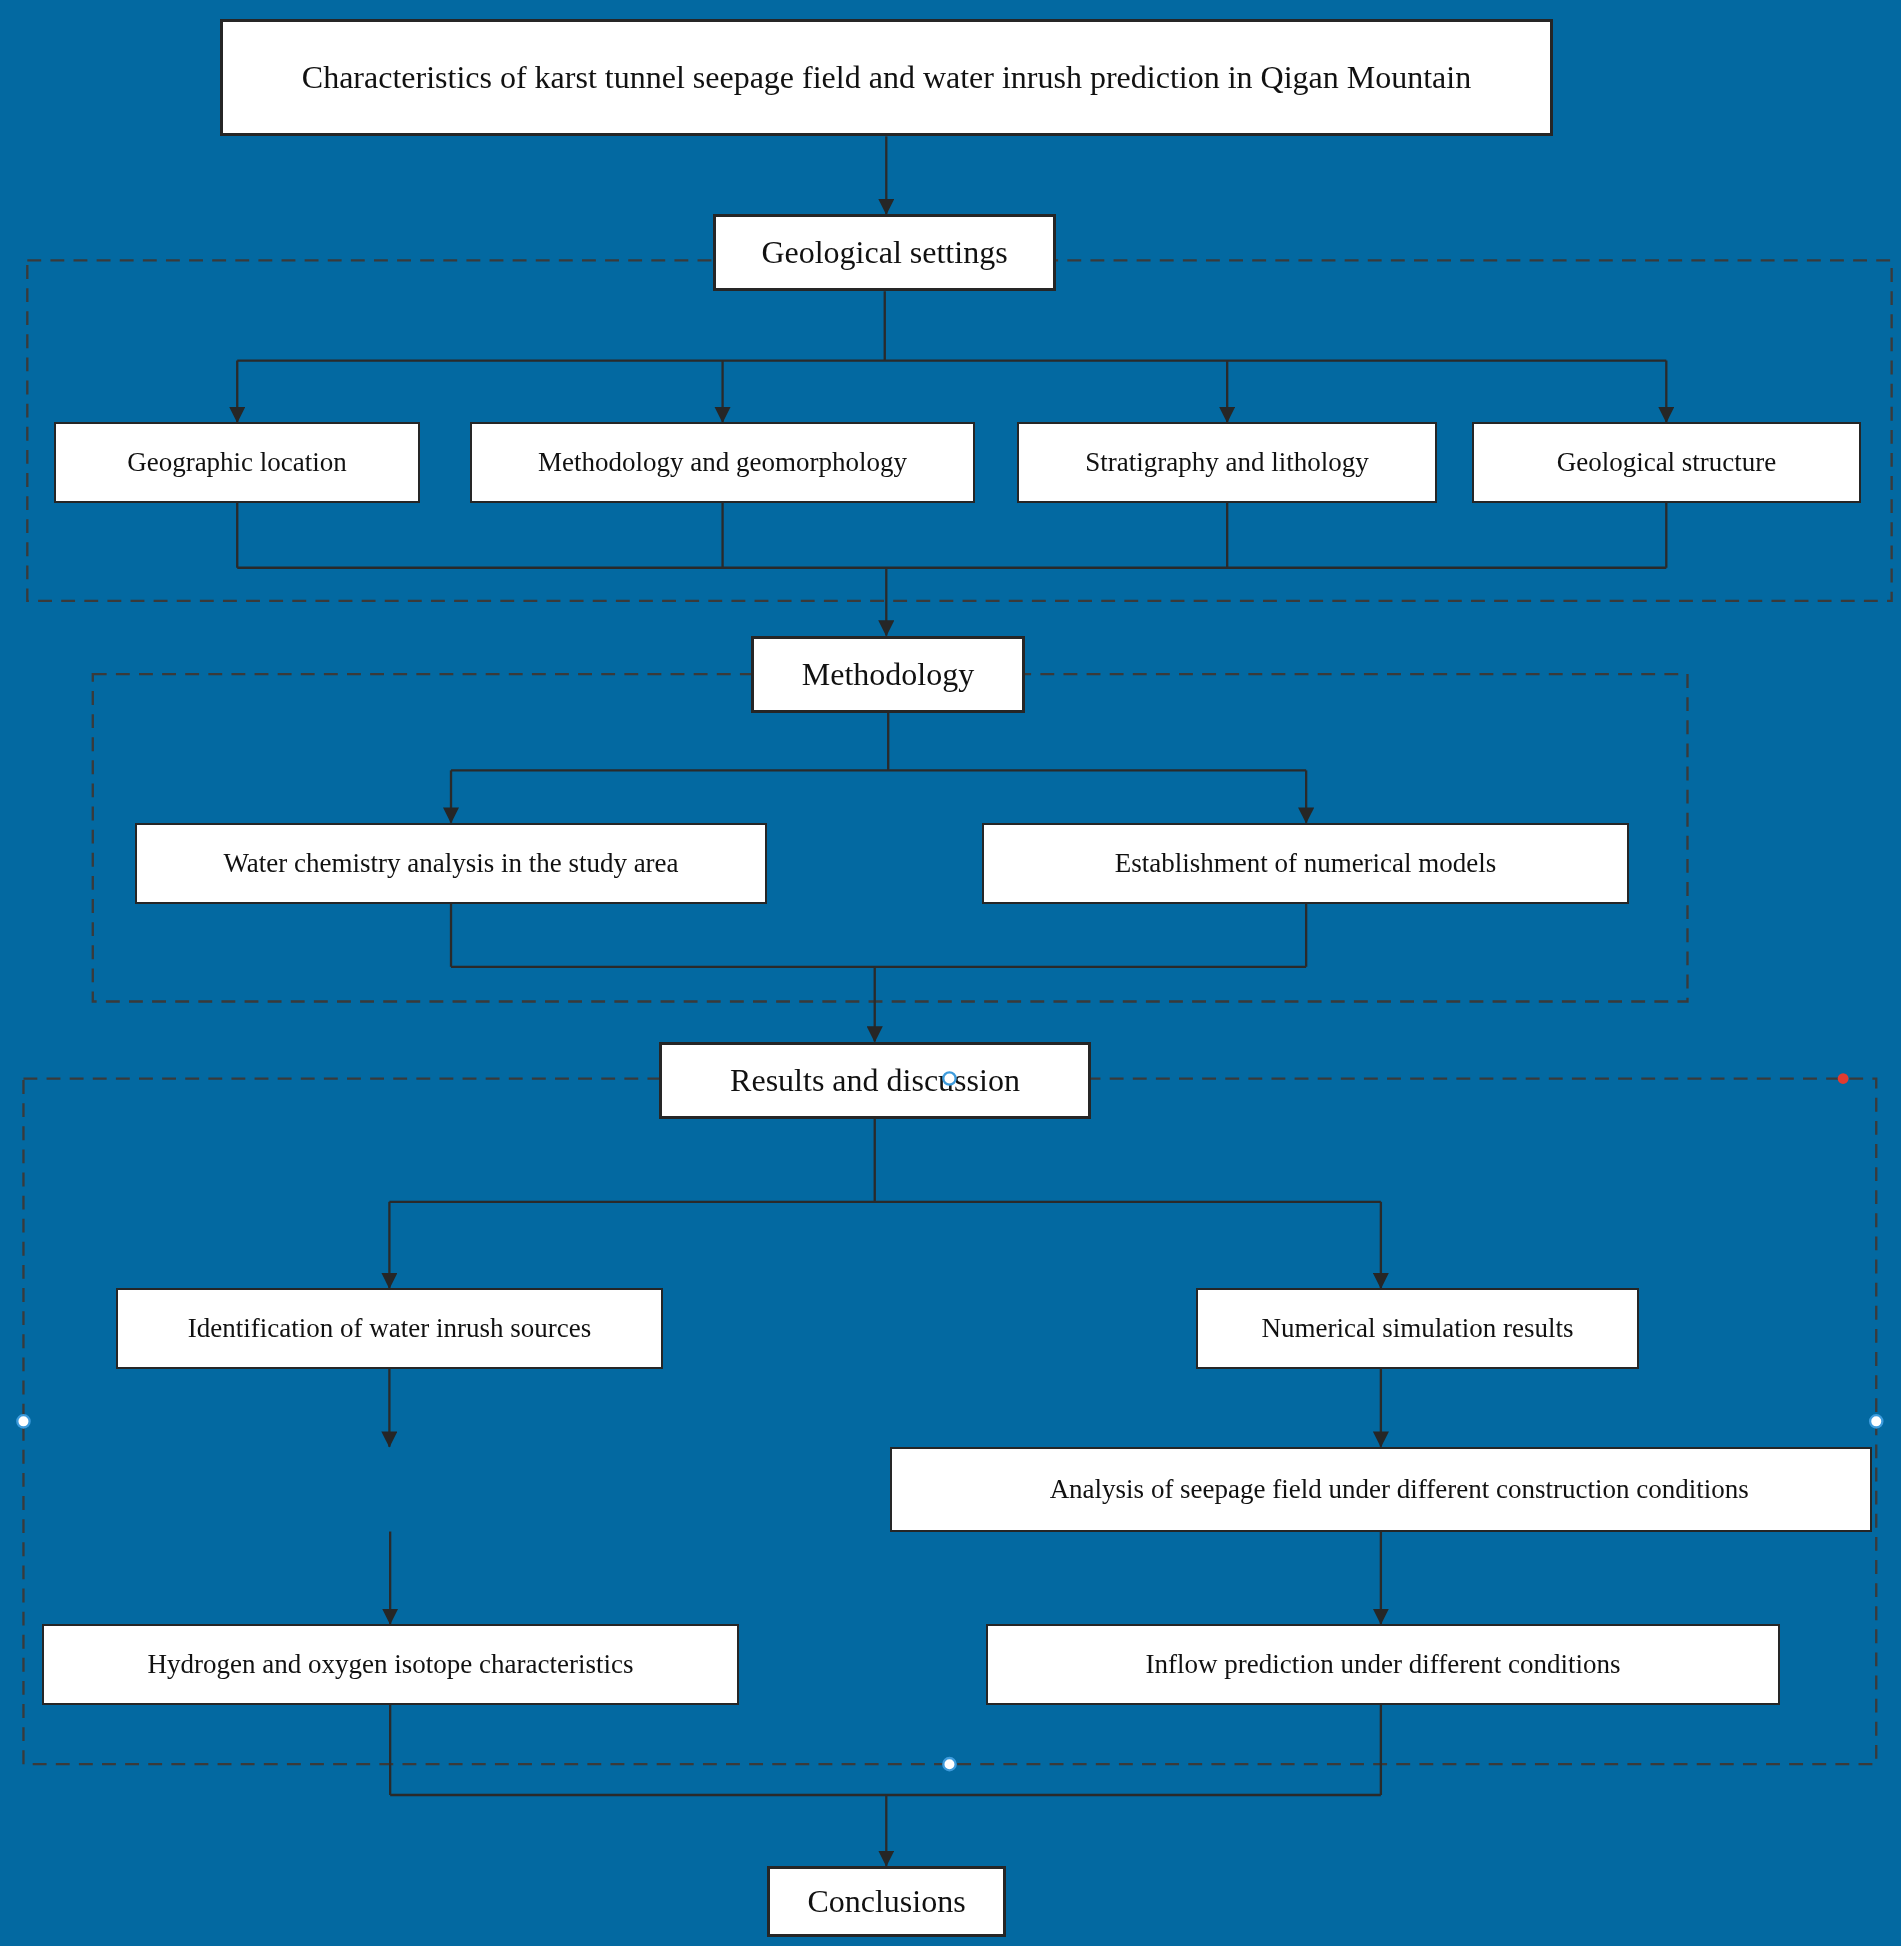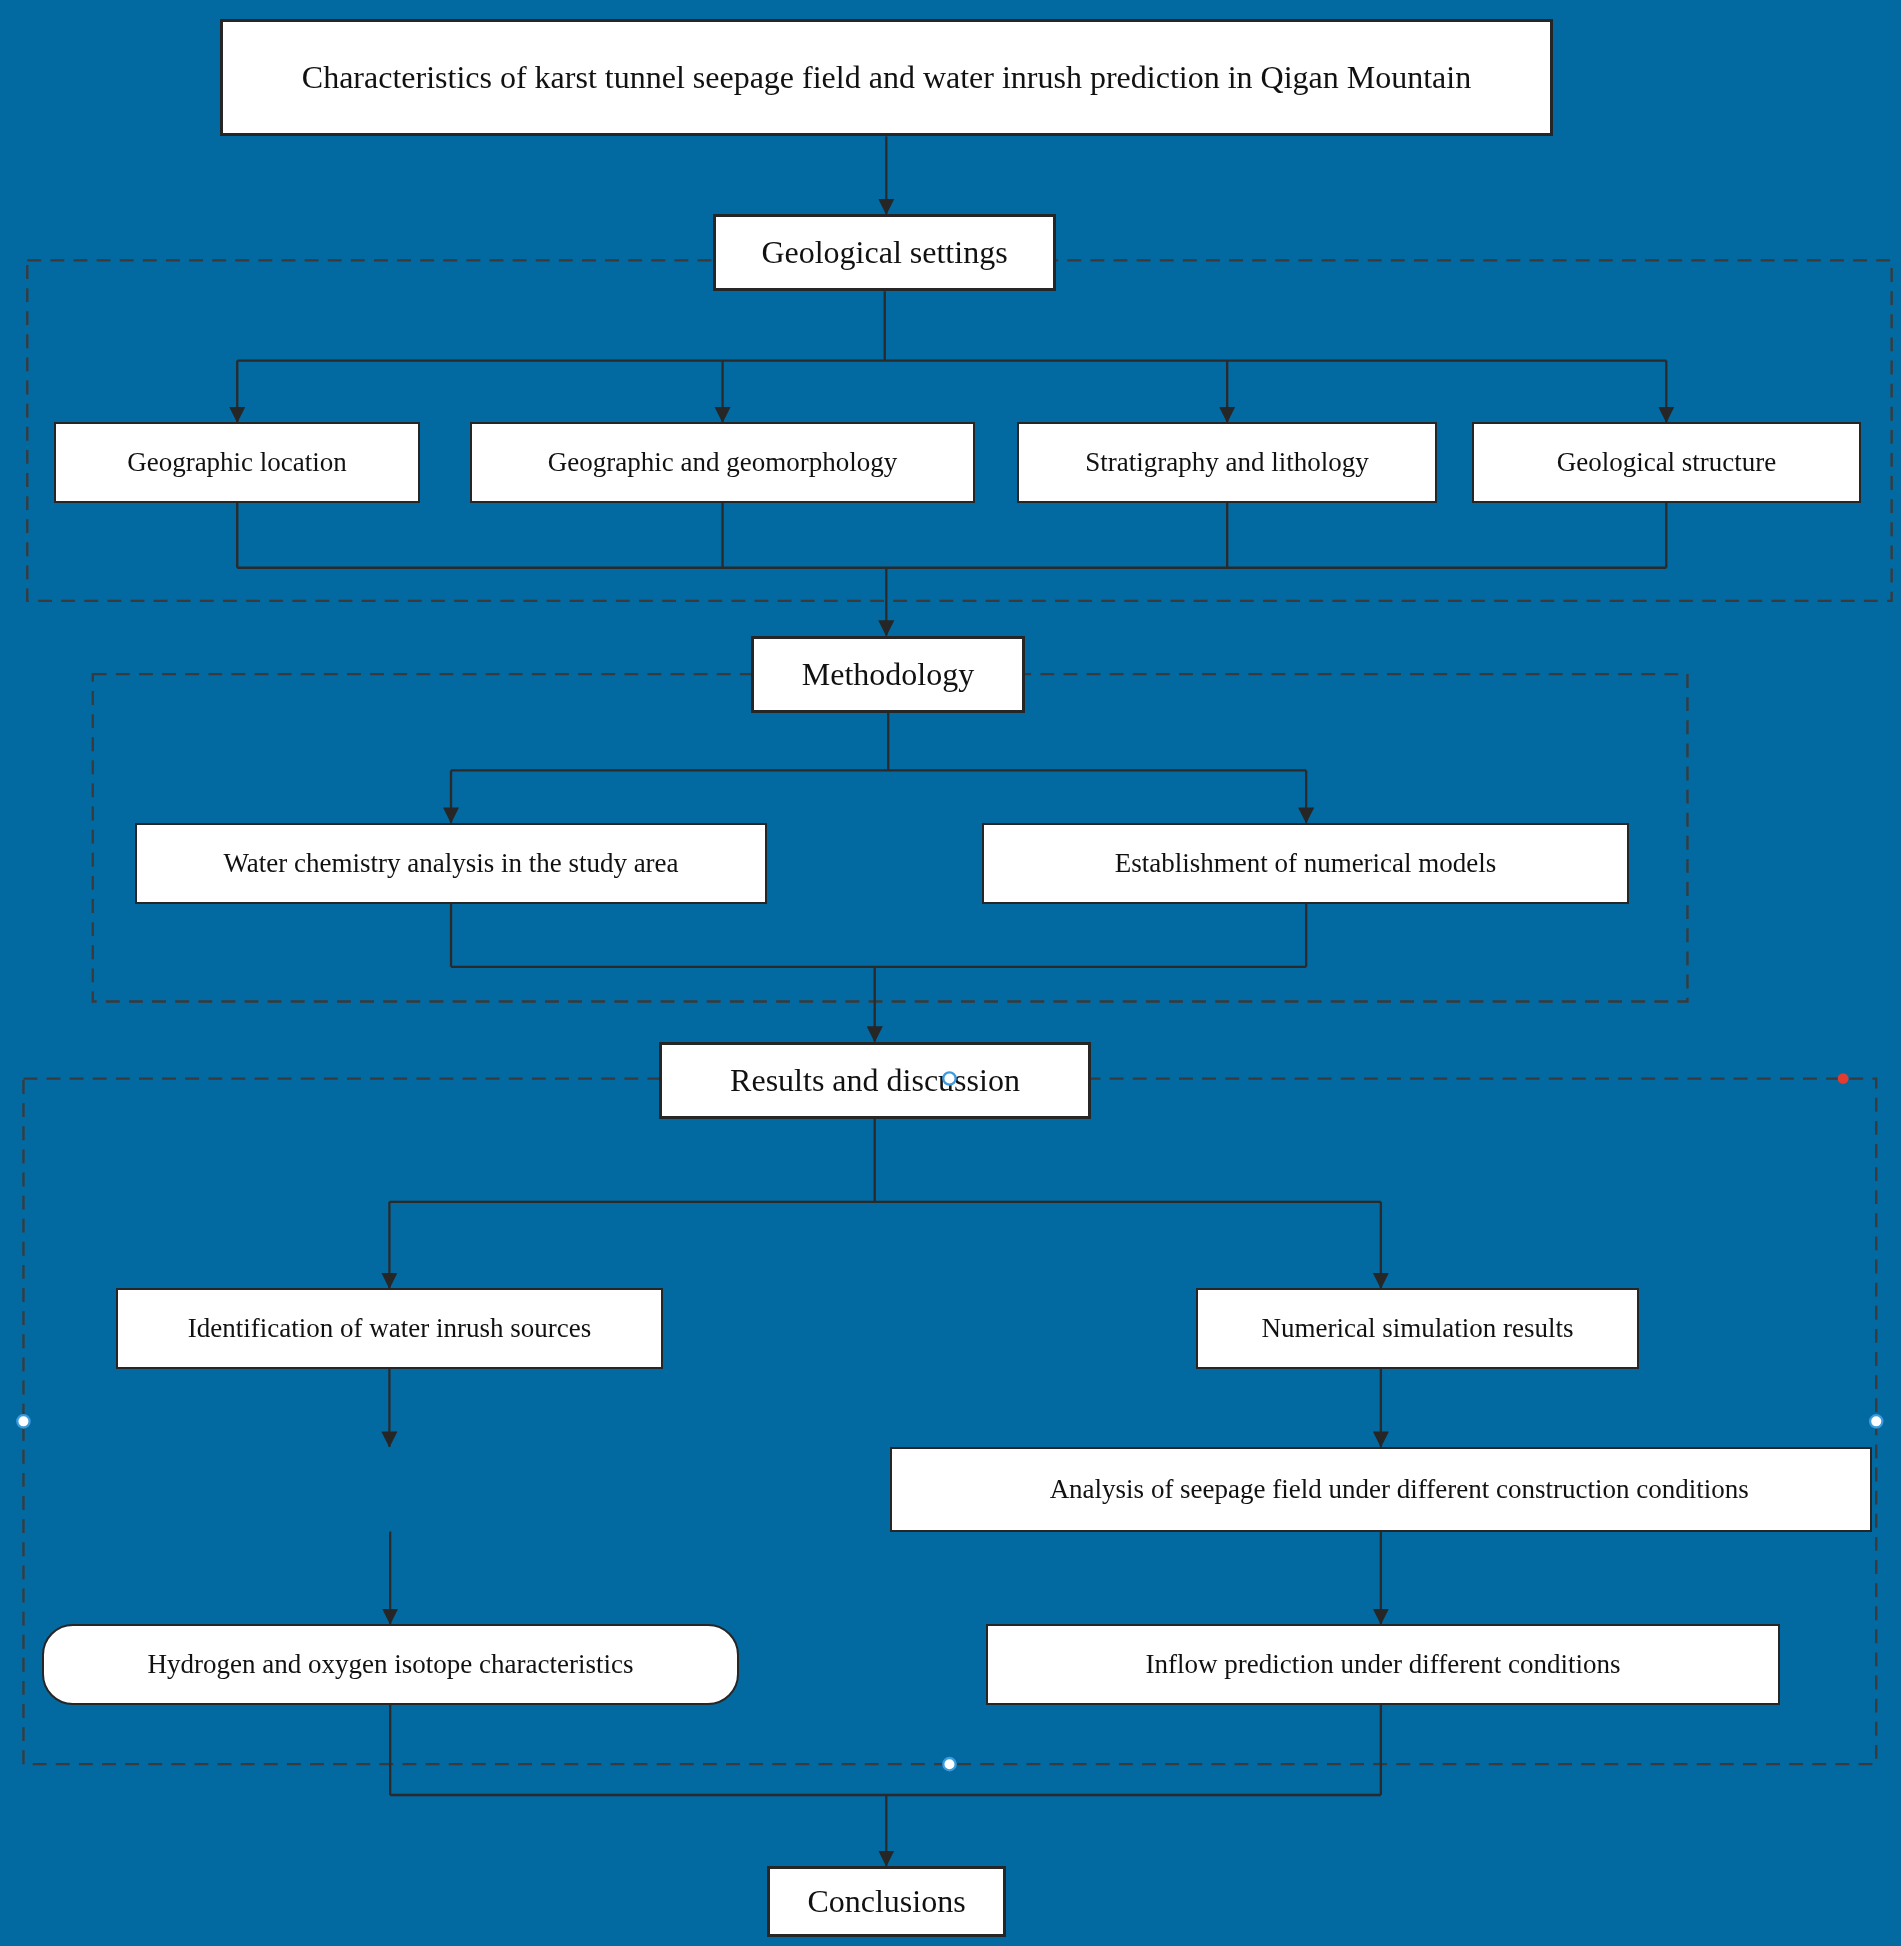--- a/index.html
+++ b/index.html
@@ -43,21 +43,21 @@
   #box-geo-0           { left: 54px;   top: 422px;  width: 366px;  height: 81px; }
   #box-geo-1           { left: 470px;  top: 422px;  width: 505px;  height: 81px; }
   #box-geo-2           { left: 1017px; top: 422px;  width: 420px;  height: 81px; }
   #box-geo-3           { left: 1472px; top: 422px;  width: 389px;  height: 81px; }
   #box-meth-header     { left: 751px;  top: 636px;  width: 274px;  height: 77px; }
   #box-meth-0          { left: 135px;  top: 823px; width: 632px;  height: 81px; }
   #box-meth-1          { left: 982px; top: 823px; width: 647px;  height: 81px; }
   #box-results-header  { left: 659px;  top: 1042px; width: 432px;  height: 77px; }
   #box-left-0          { left: 116px;  top: 1288px; width: 547px;  height: 81px; }
   #box-left-1          { left: 42px;   top: 1447px; width: 697px;  height: 85px; }
-  #box-left-2          { left: 42px;   top: 1624px; width: 697px;  height: 81px; border-radius: 31px; }
+  #box-left-2          { left: 42px;   top: 1624px; width: 697px;  height: 81px; }
   #box-right-0         { left: 1196px; top: 1288px; width: 443px;  height: 81px; }
   #box-right-1         { left: 890px; top: 1447px; width: 982px; height: 85px; padding-left: 44px; }
   #box-right-2         { left: 986px; top: 1624px; width: 794px; height: 81px; }
   #box-conclusions     { left: 767px;  top: 1866px; width: 239px;  height: 71px;  }
 </style>
 </head>
 <body>
 
 <div class="canvas">
 
@@ -106,21 +106,21 @@
       <path d="M506 1988 V2108" marker-end="url(#arrowhead)"></path>
       <path d="M1792 1988 V2108" marker-end="url(#arrowhead)"></path>
       <path d="M1150 2330 V2422" marker-end="url(#arrowhead)"></path>
     </g>
   </svg>
 
   <div class="box header" id="box-title">Characteristics of karst tunnel seepage field and water inrush prediction in Qigan Mountain</div>
 
   <div class="box header" id="box-geo-header">Geological settings</div>
   <div class="box" id="box-geo-0">Geographic location</div>
-  <div class="box" id="box-geo-1">Geographic and geomorphology</div>
+  <div class="box" id="box-geo-1">Methodology and geomorphology</div>
   <div class="box" id="box-geo-2">Stratigraphy and lithology</div>
   <div class="box" id="box-geo-3">Geological structure</div>
 
   <div class="box header" id="box-meth-header">Methodology</div>
   <div class="box" id="box-meth-0">Water chemistry analysis in the study area</div>
   <div class="box" id="box-meth-1">Establishment of numerical models</div>
 
   <div class="box header" id="box-results-header">Results and discussion</div>
   <div class="box" id="box-left-0">Identification of water inrush sources</div>
   <div class="box" id="box-left-2">Hydrogen and oxygen isotope characteristics</div>

